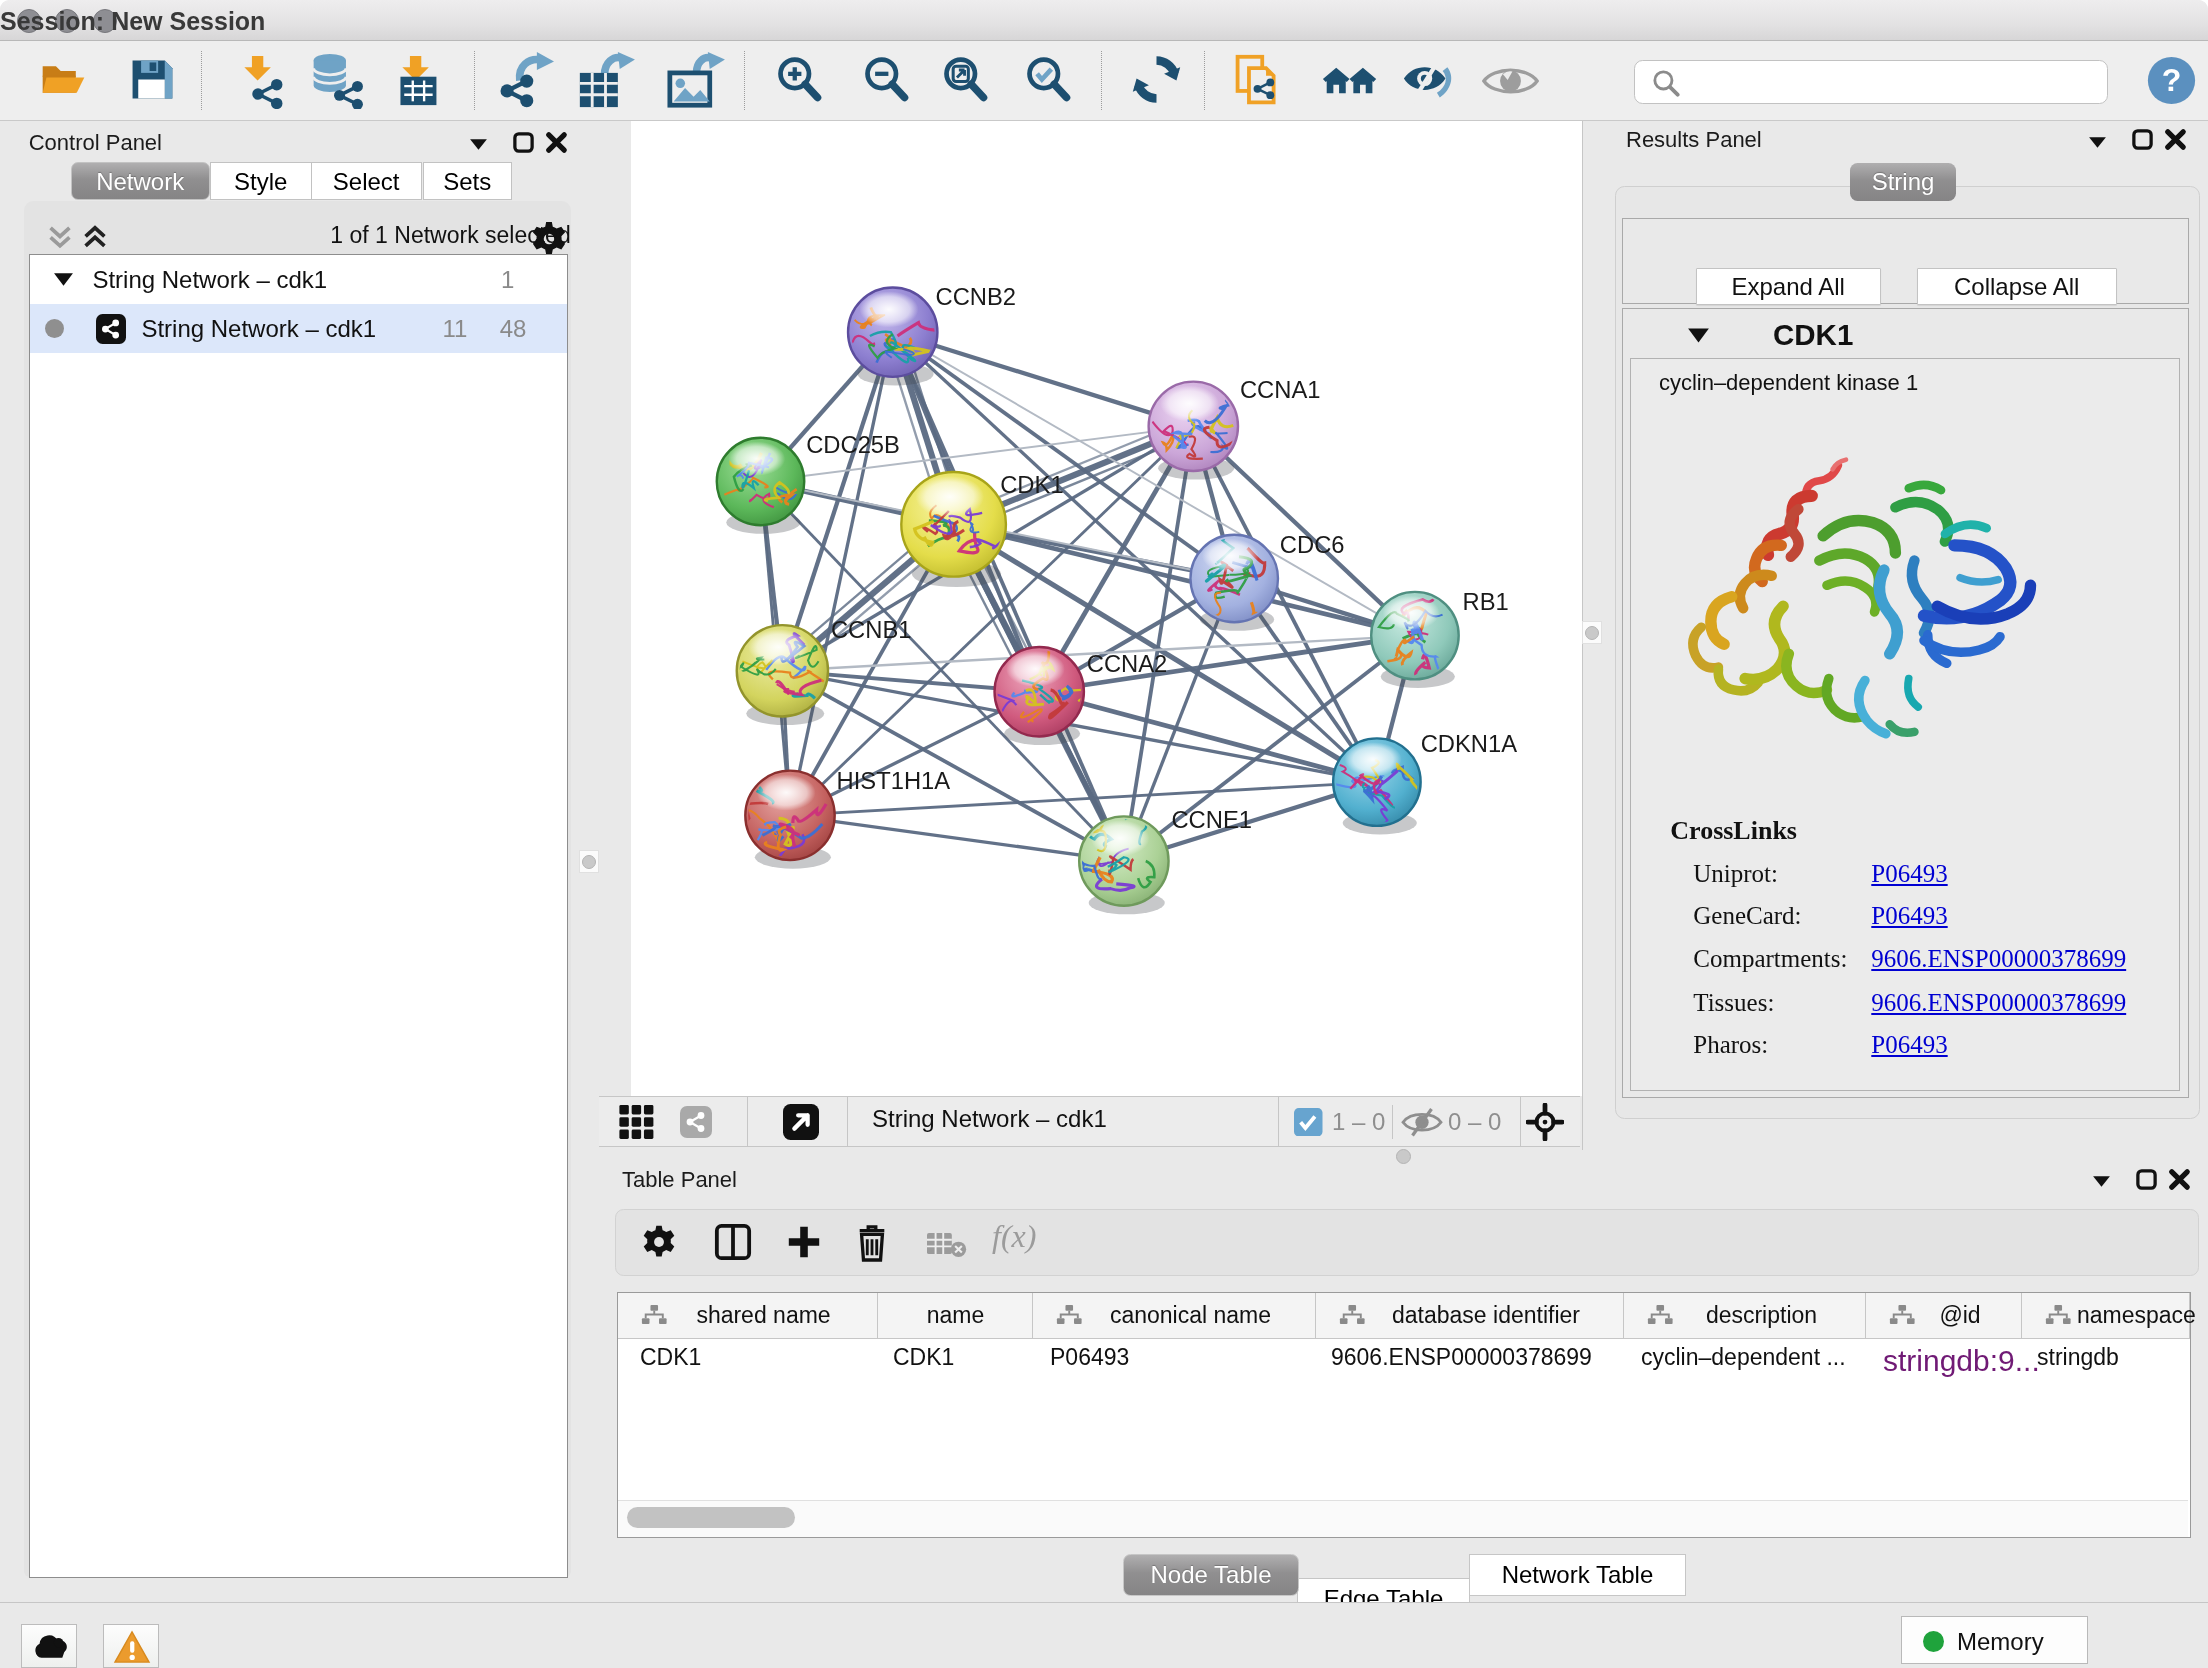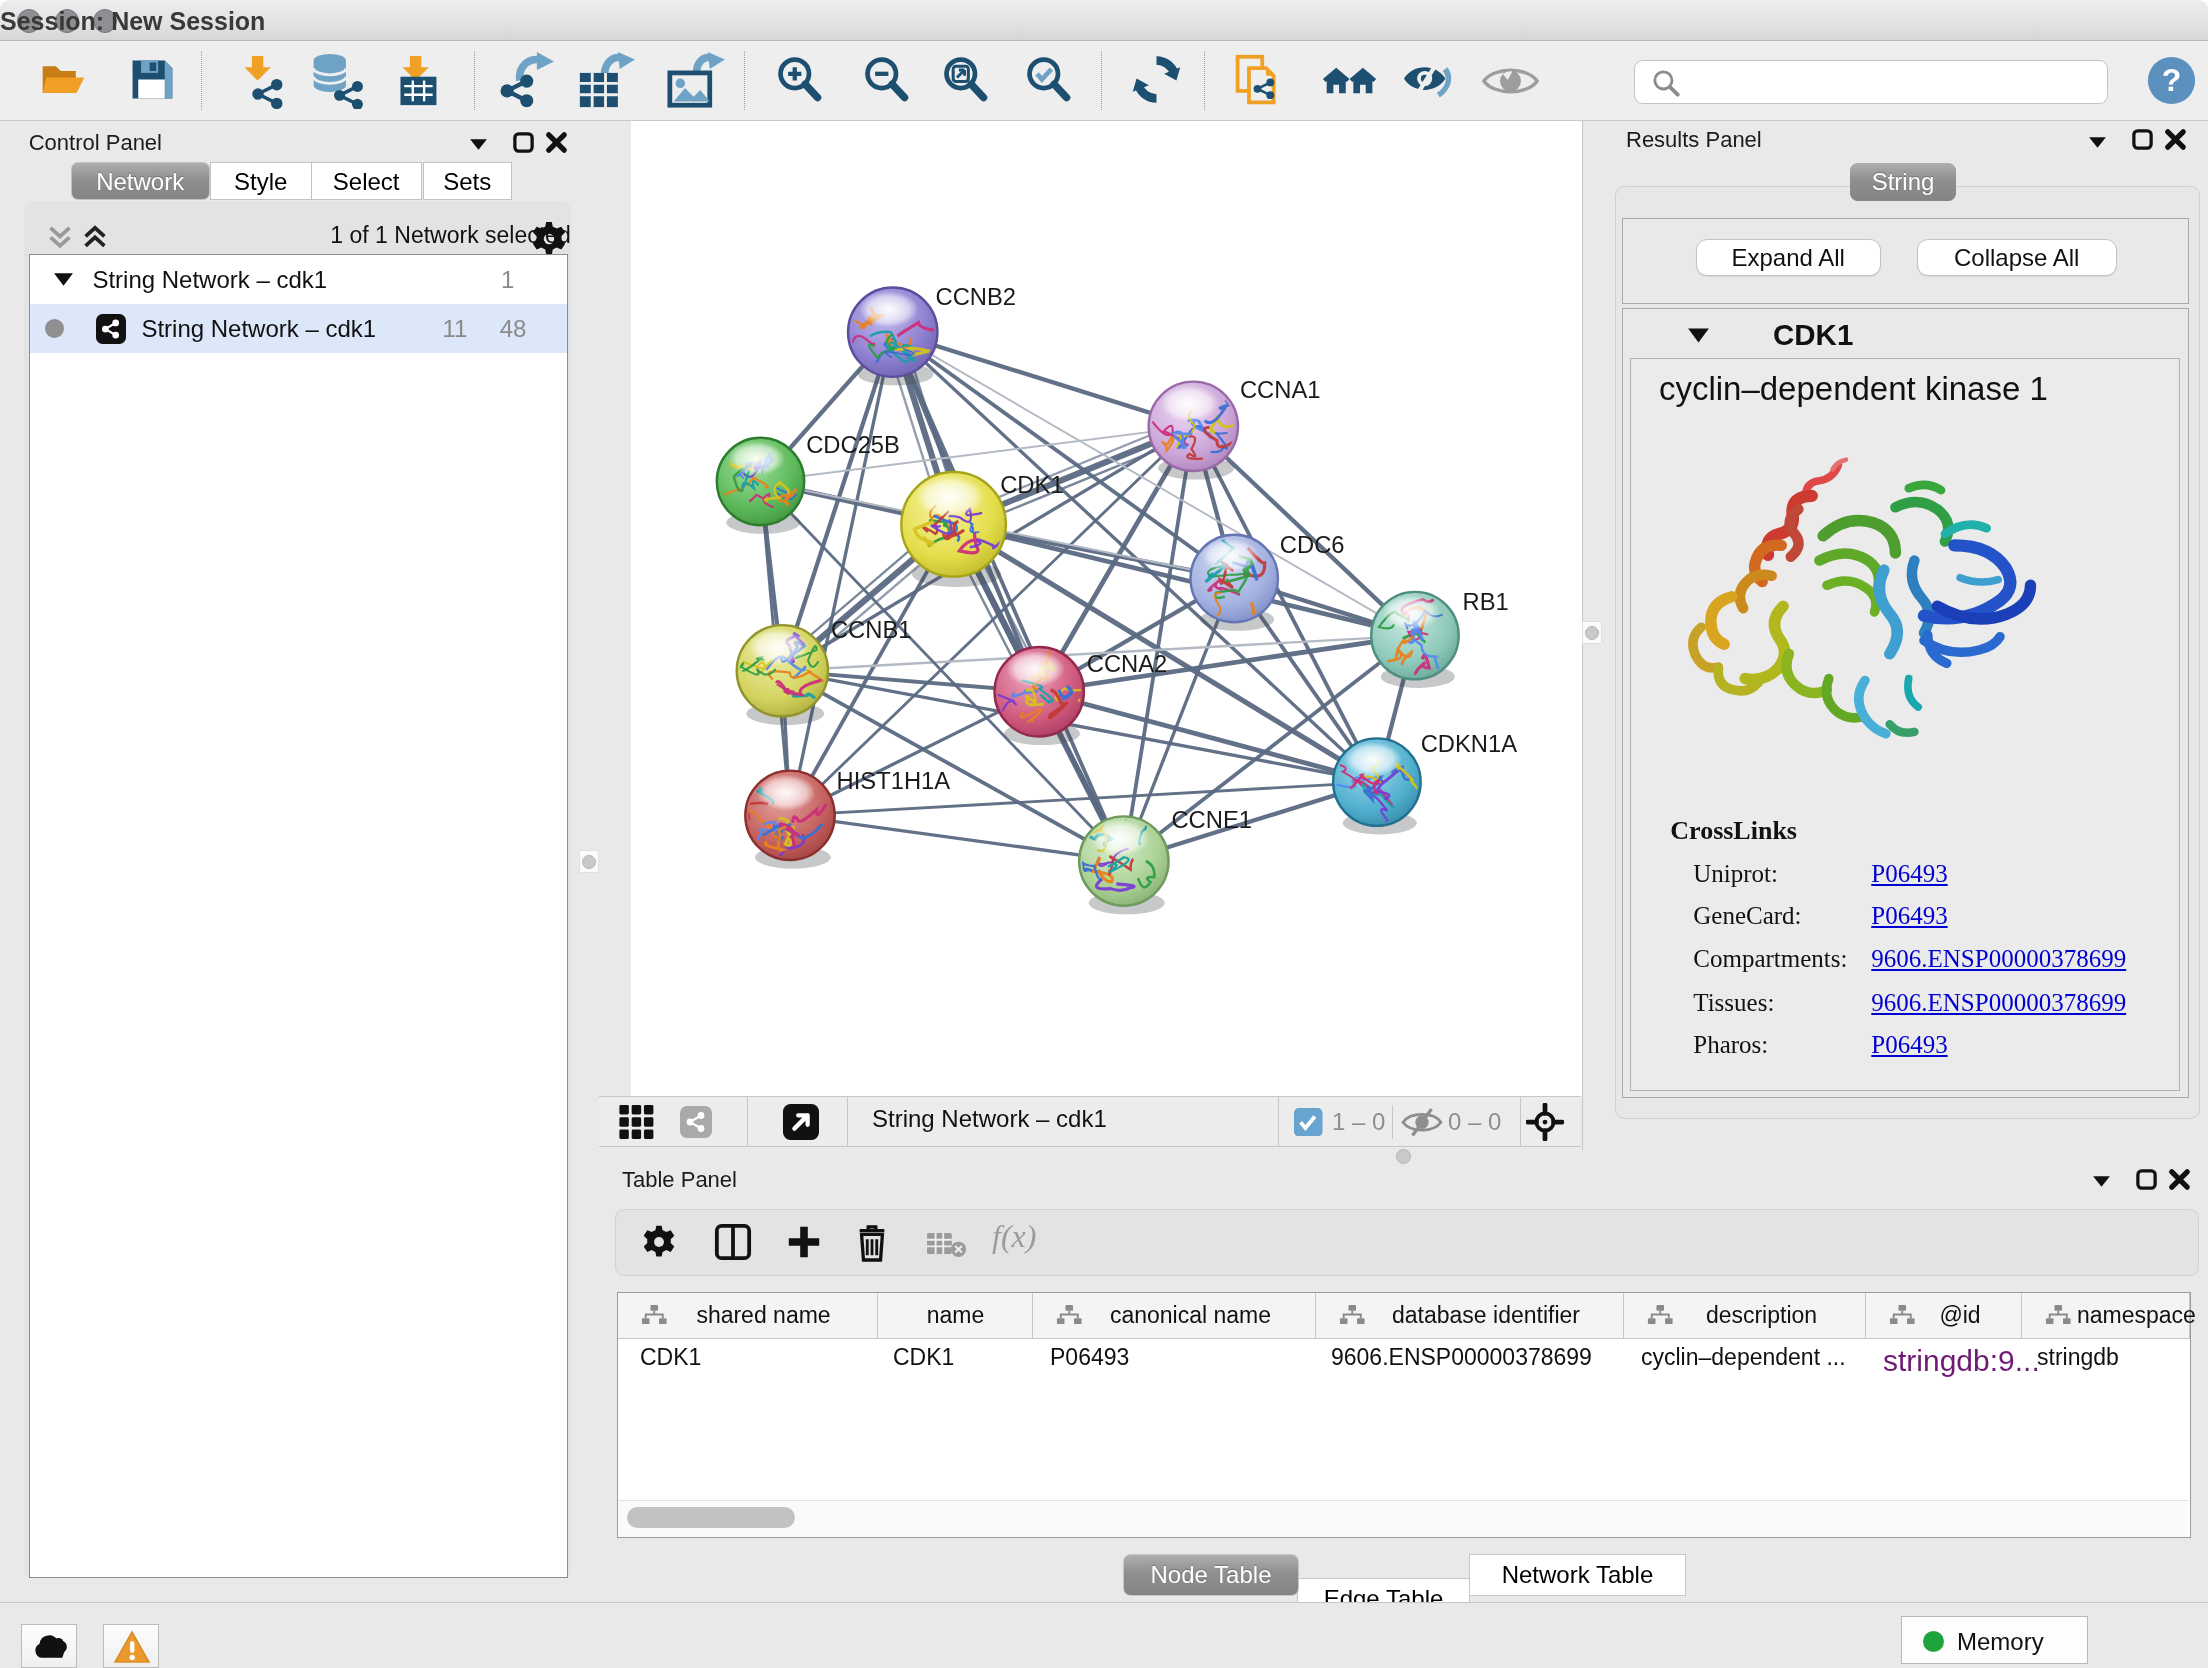--- a/index.html
+++ b/index.html
@@ -10,21 +10,21 @@
   .light{width:22px;height:22px;border-radius:50%;background:#8e8e93;border:1px solid #77777c;top:8.6px;}
   #title-text{width:100%;text-align:left;top:6.7px;font-size:25px;font-weight:600;color:#393939;}
   
   #toolbar{left:0;top:41px;width:2208px;height:79px;background:#eeeeee;border-bottom:1px solid #c9c9c9;}
   .tsep{top:9.5px;height:59px;width:0;border-left:1.9px dotted #9b9b9b;}
   #searchbox{left:1634px;top:19px;width:472px;height:42px;background:#ffffff;border:1px solid #c2c2c2;border-radius:8.6px;}
   
   .ptitle{font-size:22px;color:#1b1b1b;}
   .graytab{background:linear-gradient(180deg,#b0afb0 0%,#908f90 45%,#858485 100%);color:#ffffff;text-shadow:0 -1px 1px rgba(0,0,0,0.25);}
   .whitetab{background:#ffffff;color:#000;}
-  .btn{background:#ffffff;border:1px solid #c3c3c3;border-radius:11px;box-shadow:0 1px 1px rgba(0,0,0,0.08);}
+  .btn{background:#ffffff;border:1px solid #c3c3c3;border-radius:1px;box-shadow:0 1px 1px rgba(0,0,0,0.08);margin-top:29px;}
   
   #cpanel{left:5.7px;top:121px;width:592px;height:1456px;background:#e9e9e9;}
   #cp-inner{left:18px;top:80px;width:547px;height:1376px;background:#e3e3e3;border-radius:9.5px 9.5px 5.7px 5.7px;}
   #cp-list{left:5.7px;top:53px;width:537px;height:1322px;background:#ffffff;border:1px solid #8d8d8d;}
   .row{position:absolute;left:0;width:100%;height:49px;}
   
   #canvas{left:631px;top:121px;width:981px;height:975px;background:#ffffff;}
   #canvbar{left:599px;top:1096px;width:981px;height:49px;background:#ececec;border-top:1px solid #c6c6c6;border-bottom:1px solid #c6c6c6;}
   
   #rpanel{left:1582px;top:121px;width:627px;height:1029px;background:#e9e9e9;border-left:1px solid #c6c6c6;}
@@ -669,21 +669,21 @@
   <div class="abs etched" style="left:5.7px;top:31px;width:565px;height:84px;">
      <div class="abs btn" style="left:73px;top:20px;width:183px;height:35px;line-height:35px;text-align:center;font-size:24px;color:#111">Expand All</div>
      <div class="abs btn" style="left:294px;top:20px;width:198px;height:35px;line-height:35px;text-align:center;font-size:24px;color:#111">Collapse All</div>
   </div>
   <div class="abs etched" style="left:5.7px;top:121px;width:565px;height:788px;">
      <svg class="abs" style="left:64px;top:16px" width="23" height="21" viewBox="0 0 20 18">
             <path d="M1 3 h18 l-9 12 z" fill="#111"></path>
           </svg>
      <div class="abs" style="left:143px;top:8.6px;width:95px;text-align:center;font-size:29.5px;font-weight:bold;color:#111">CDK1</div>
      <div class="abs" style="left:7.6px;top:49px;width:548px;height:731px;border:1px solid #b2b2b2;background:#ebebeb;">
-        <div class="abs" style="left:27.6px;top:10.5px;font-size:33px;color:#111">cyclin–dependent kinase 1</div>
+        <div class="abs" style="left:27.6px;top:10.5px;font-size:22px;color:#111">cyclin–dependent kinase 1</div>
         <svg class="abs" style="left:38px;top:95px" width="371" height="314" viewBox="0 0 390 330">
 <g fill="none" stroke-linecap="round" stroke-linejoin="round">
 <path d="M178 12 q-6 14 -20 16 q-16 2 -14 18" stroke="#e04848" stroke-width="8"></path>
 <path d="M186 6 q-10 2 -14 10" stroke="#e87070" stroke-width="5"></path>
 <path d="M150 44 q-22 0 -20 20 q2 16 -14 20 q-16 4 -12 22" stroke="#cc3a30" stroke-width="13"></path>
 <path d="M136 58 q-16 12 -4 26 q10 12 -4 24" stroke="#c04838" stroke-width="11"></path>
 <path d="M118 96 q-20 -2 -26 14 q-6 14 6 24" stroke="#d2691e" stroke-width="12"></path>
 <path d="M108 128 q-18 -4 -28 8 q-10 12 -2 26" stroke="#cd8a1c" stroke-width="11"></path>
 <path d="M66 150 q-22 6 -22 26 q0 18 14 24" stroke="#d9a520" stroke-width="12"></path>
 <path d="M34 182 q-14 12 -6 30 q8 16 24 12" stroke="#c8a227" stroke-width="10"></path>

